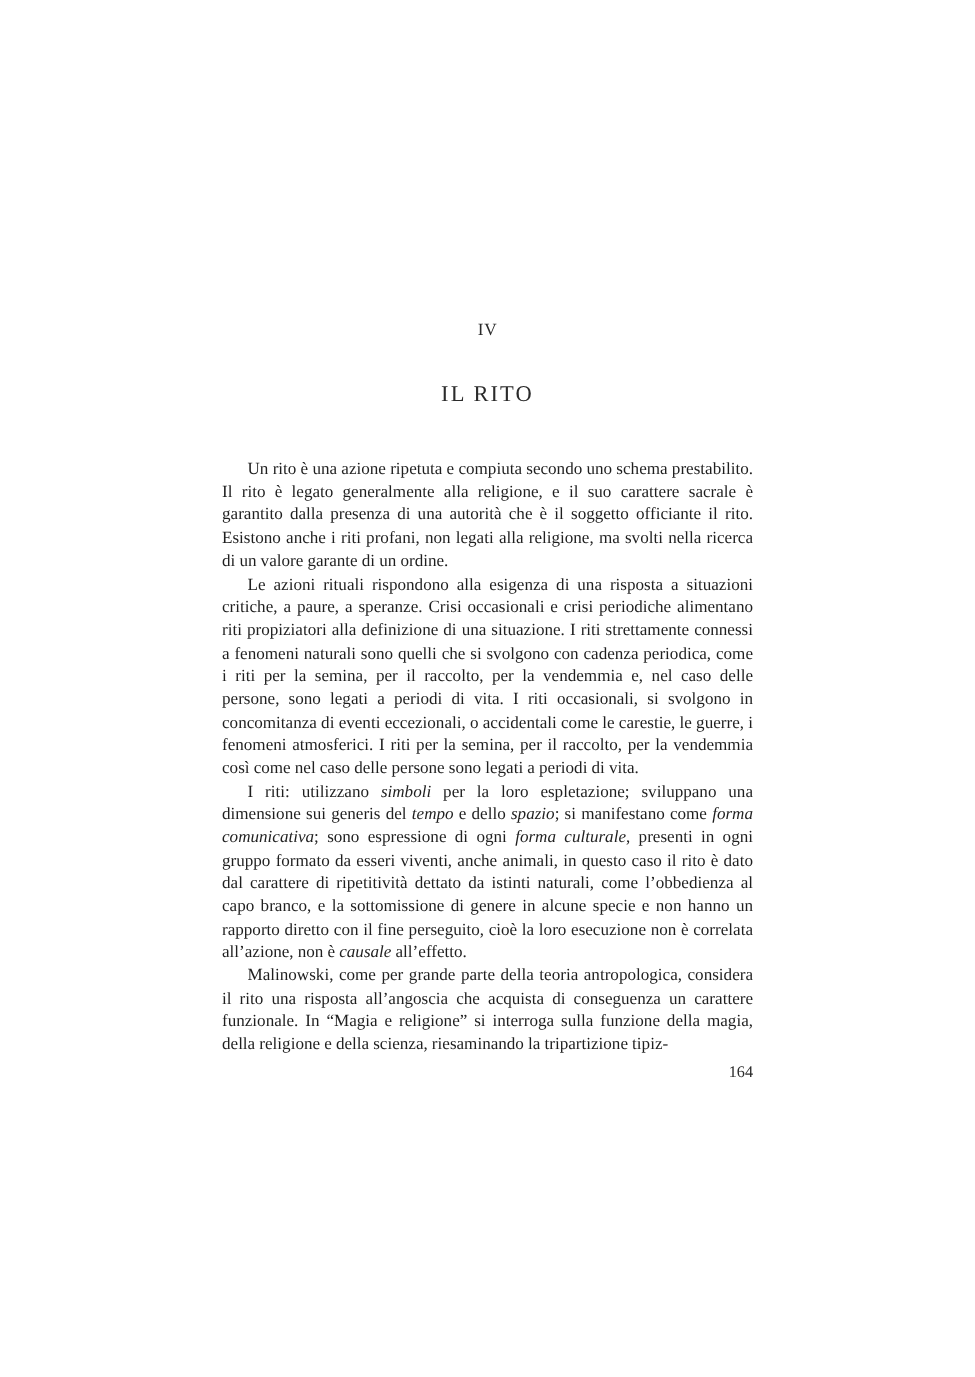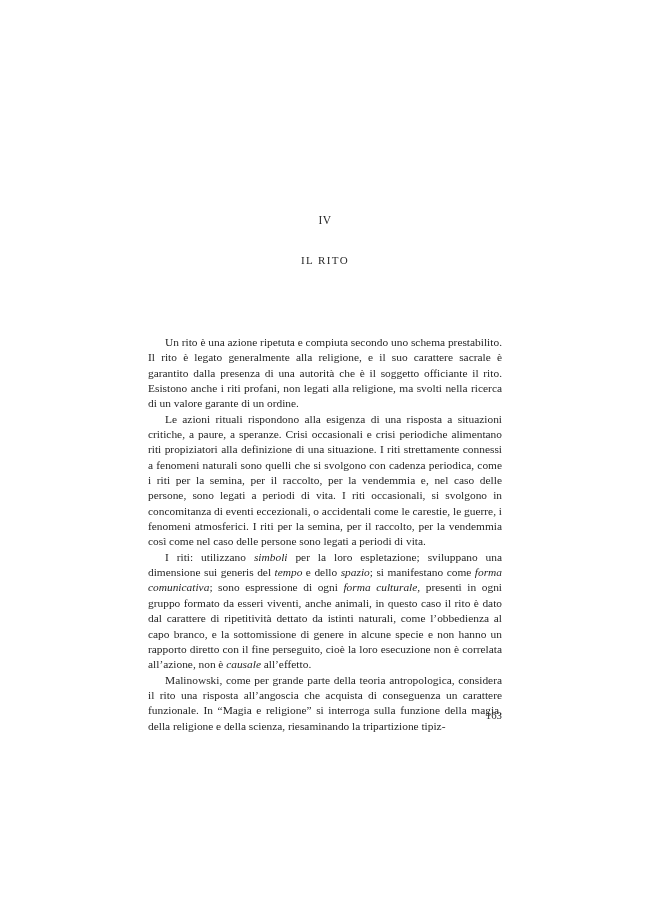--- a/index.html
+++ b/index.html
@@ -42,29 +42,29 @@
     text-align: center;
     font-size: 11.5px;
     letter-spacing: 0.5px;
     color: #2b2b2b;
     margin: 0 0 26px 0;
     line-height: 1.2;
   }
 
   .chapter-title {
     text-align: center;
-    font-size: 11px;
+    font-size: 15px;
     letter-spacing: 1.4px;
     color: #2b2b2b;
     margin: 0;
     line-height: 1.2;
   }
 
   .body-copy {
-    margin-top: 68px;
+    margin-top: 34px;
   }
 
   .body-copy p {
     margin: 0;
     text-align: justify;
     text-justify: inter-word;
     font-size: 11.4px;
     line-height: 15.35px;
     text-indent: 17px;
     color: #1f1f1f;
@@ -99,14 +99,14 @@
     <div class="chapter-title">IL RITO</div>
 
     <div class="body-copy" id="body-copy">
         <p>Un rito è una azione ripetuta e compiuta secondo uno schema prestabilito. Il rito è legato generalmente alla religione, e il suo carattere sacrale è garantito dalla presenza di una autorità che è il soggetto officiante il rito. Esistono anche i riti profani, non legati alla religione, ma svolti nella ricerca di un valore garante di un ordine.</p>
         <p>Le azioni rituali rispondono alla esigenza di una risposta a situazioni critiche, a paure, a speranze. Crisi occasionali e crisi periodiche alimentano riti propiziatori alla definizione di una situazione. I riti strettamente connessi a fenomeni naturali sono quelli che si svolgono con cadenza periodica, come i riti per la semina, per il raccolto, per la vendemmia e, nel caso delle persone, sono legati a periodi di vita. I riti occasionali, si svolgono in concomitanza di eventi eccezionali, o accidentali come le carestie, le guerre, i fenomeni atmosferici. I riti per la semina, per il raccolto, per la vendemmia così come nel caso delle persone sono legati a periodi di vita.</p>
         <p>I riti: utilizzano <em>simboli</em> per la loro espletazione; sviluppano una dimensione sui generis del <em>tempo</em> e dello <em>spazio</em>; si manifestano come <em>forma comunicativa</em>; sono espressione di ogni <em>forma culturale</em>, presenti in ogni gruppo formato da esseri viventi, anche animali, in questo caso il rito è dato dal carattere di ripetitività dettato da istinti naturali, come l’obbedienza al capo branco, e la sottomissione di genere in alcune specie e non hanno un rapporto diretto con il fine perseguito, cioè la loro esecuzione non è correlata all’azione, non è <em>causale</em> all’effetto.</p>
         <p>Malinowski, come per grande parte della teoria antropologica, considera il rito una risposta all’angoscia che acquista di conseguenza un carattere funzionale. In “Magia e religione” si interroga sulla funzione della magia, della religione e della scienza, riesaminando la tripartizione tipiz-</p>
       </div>
   </div>
 
-  <div class="folio">163</div>
+  <div class="folio">164</div>
 </div>
 
 </body></html>

